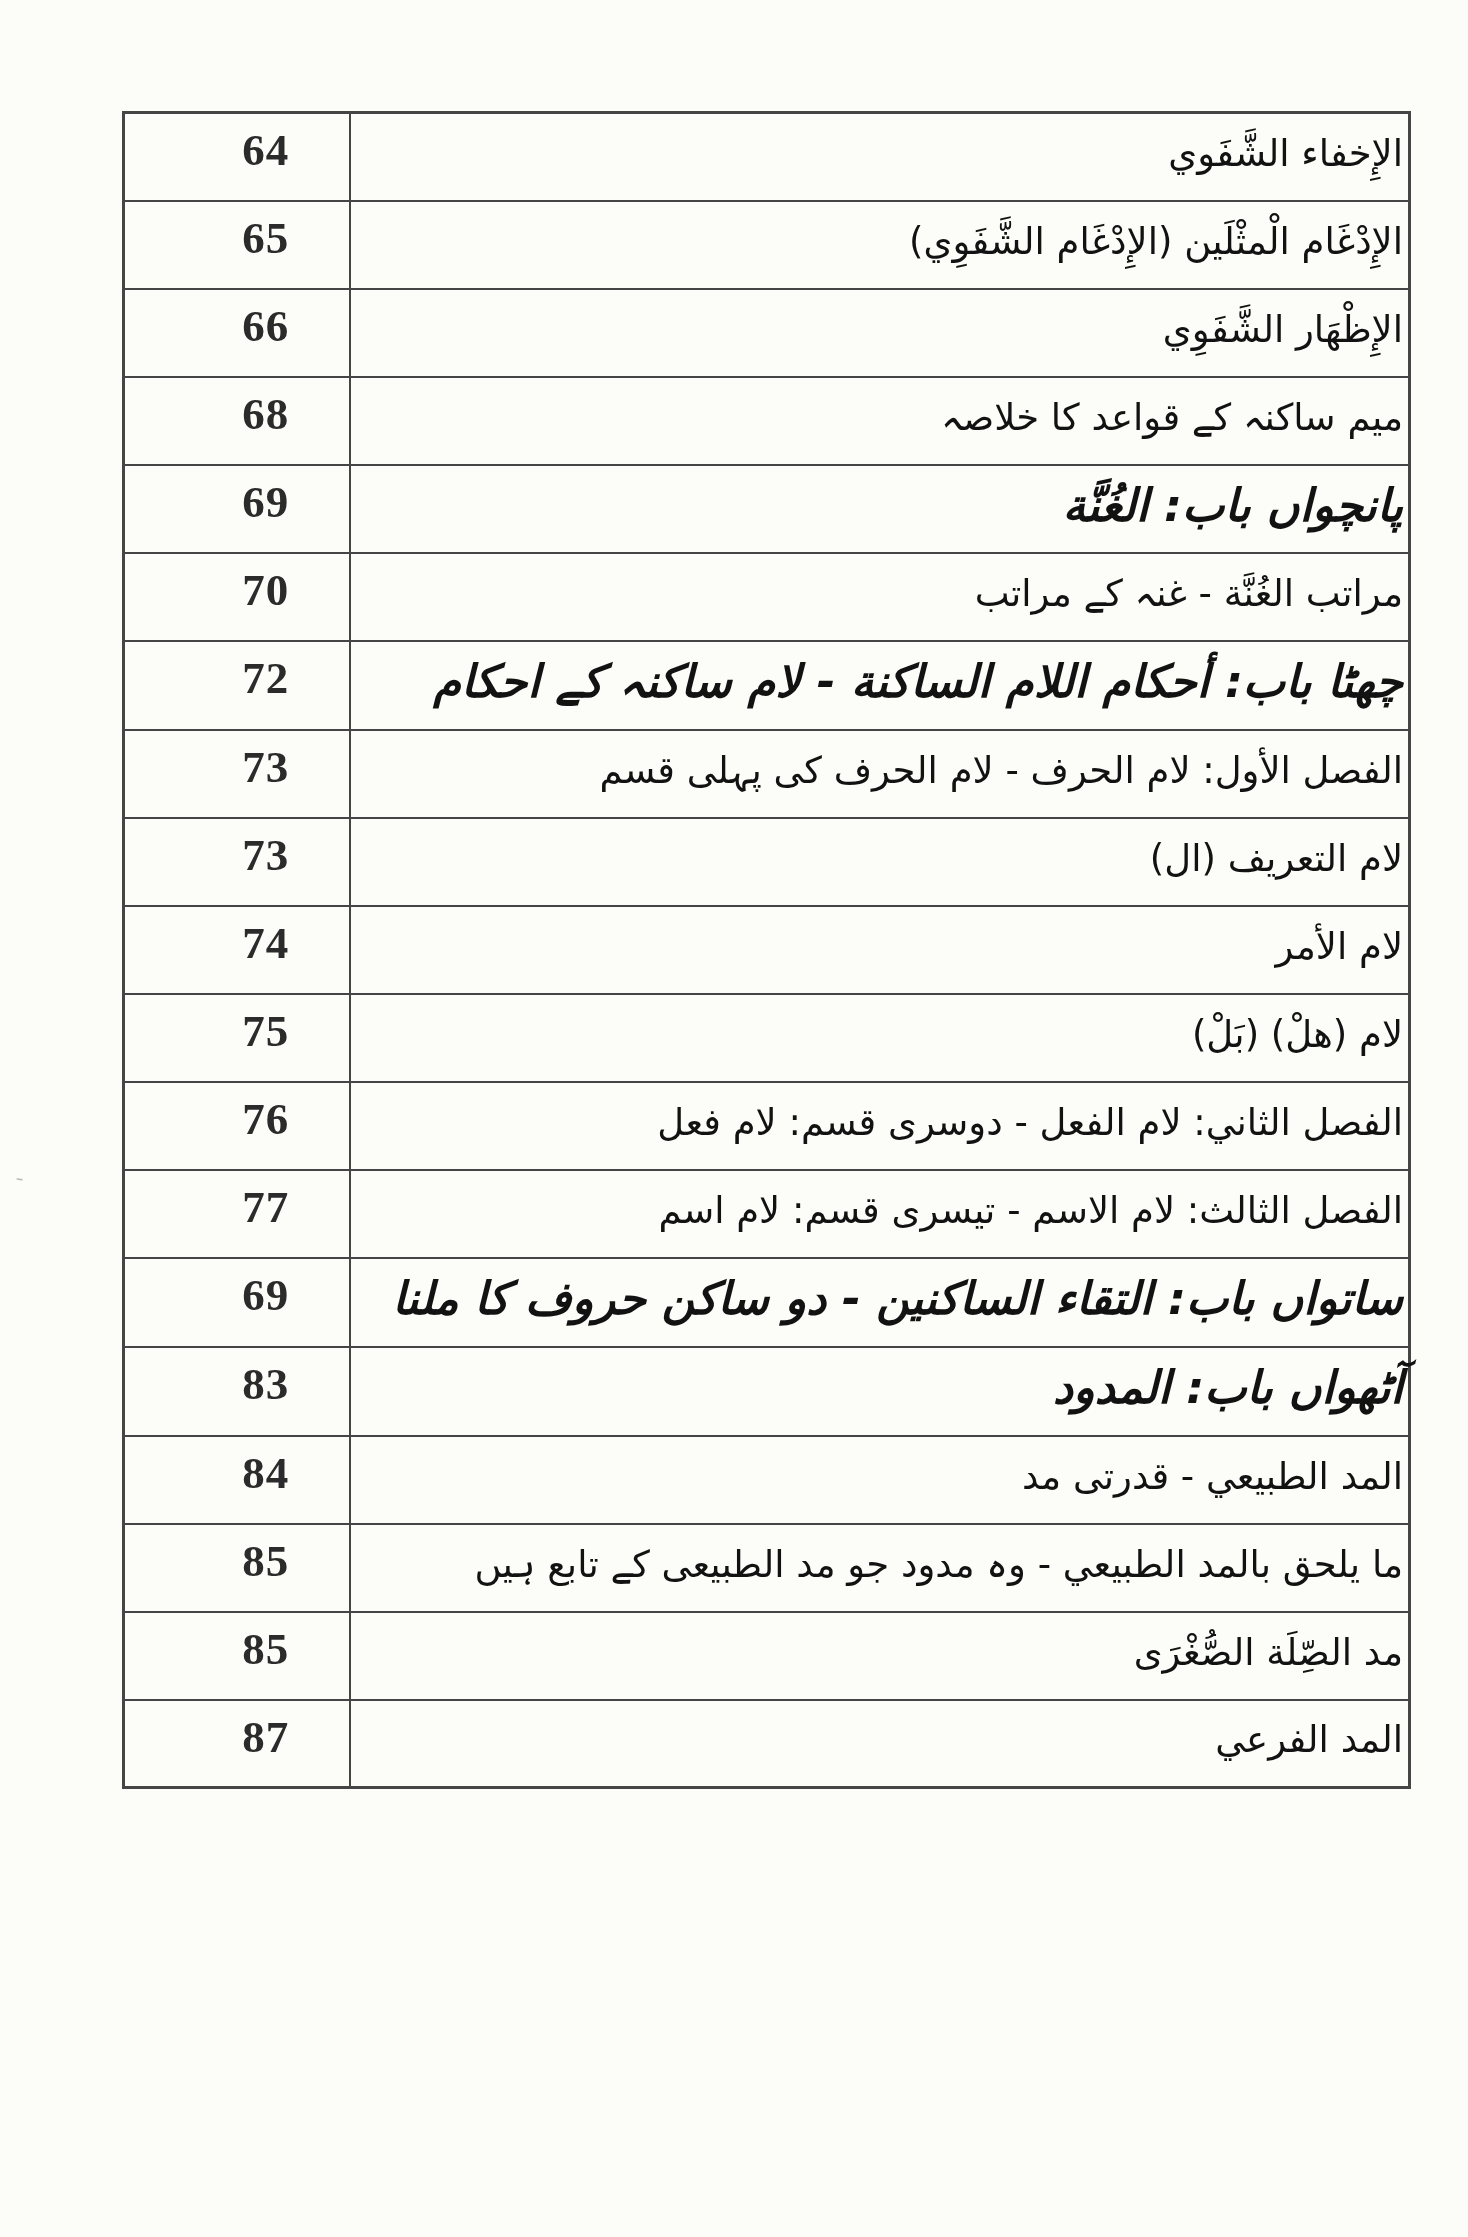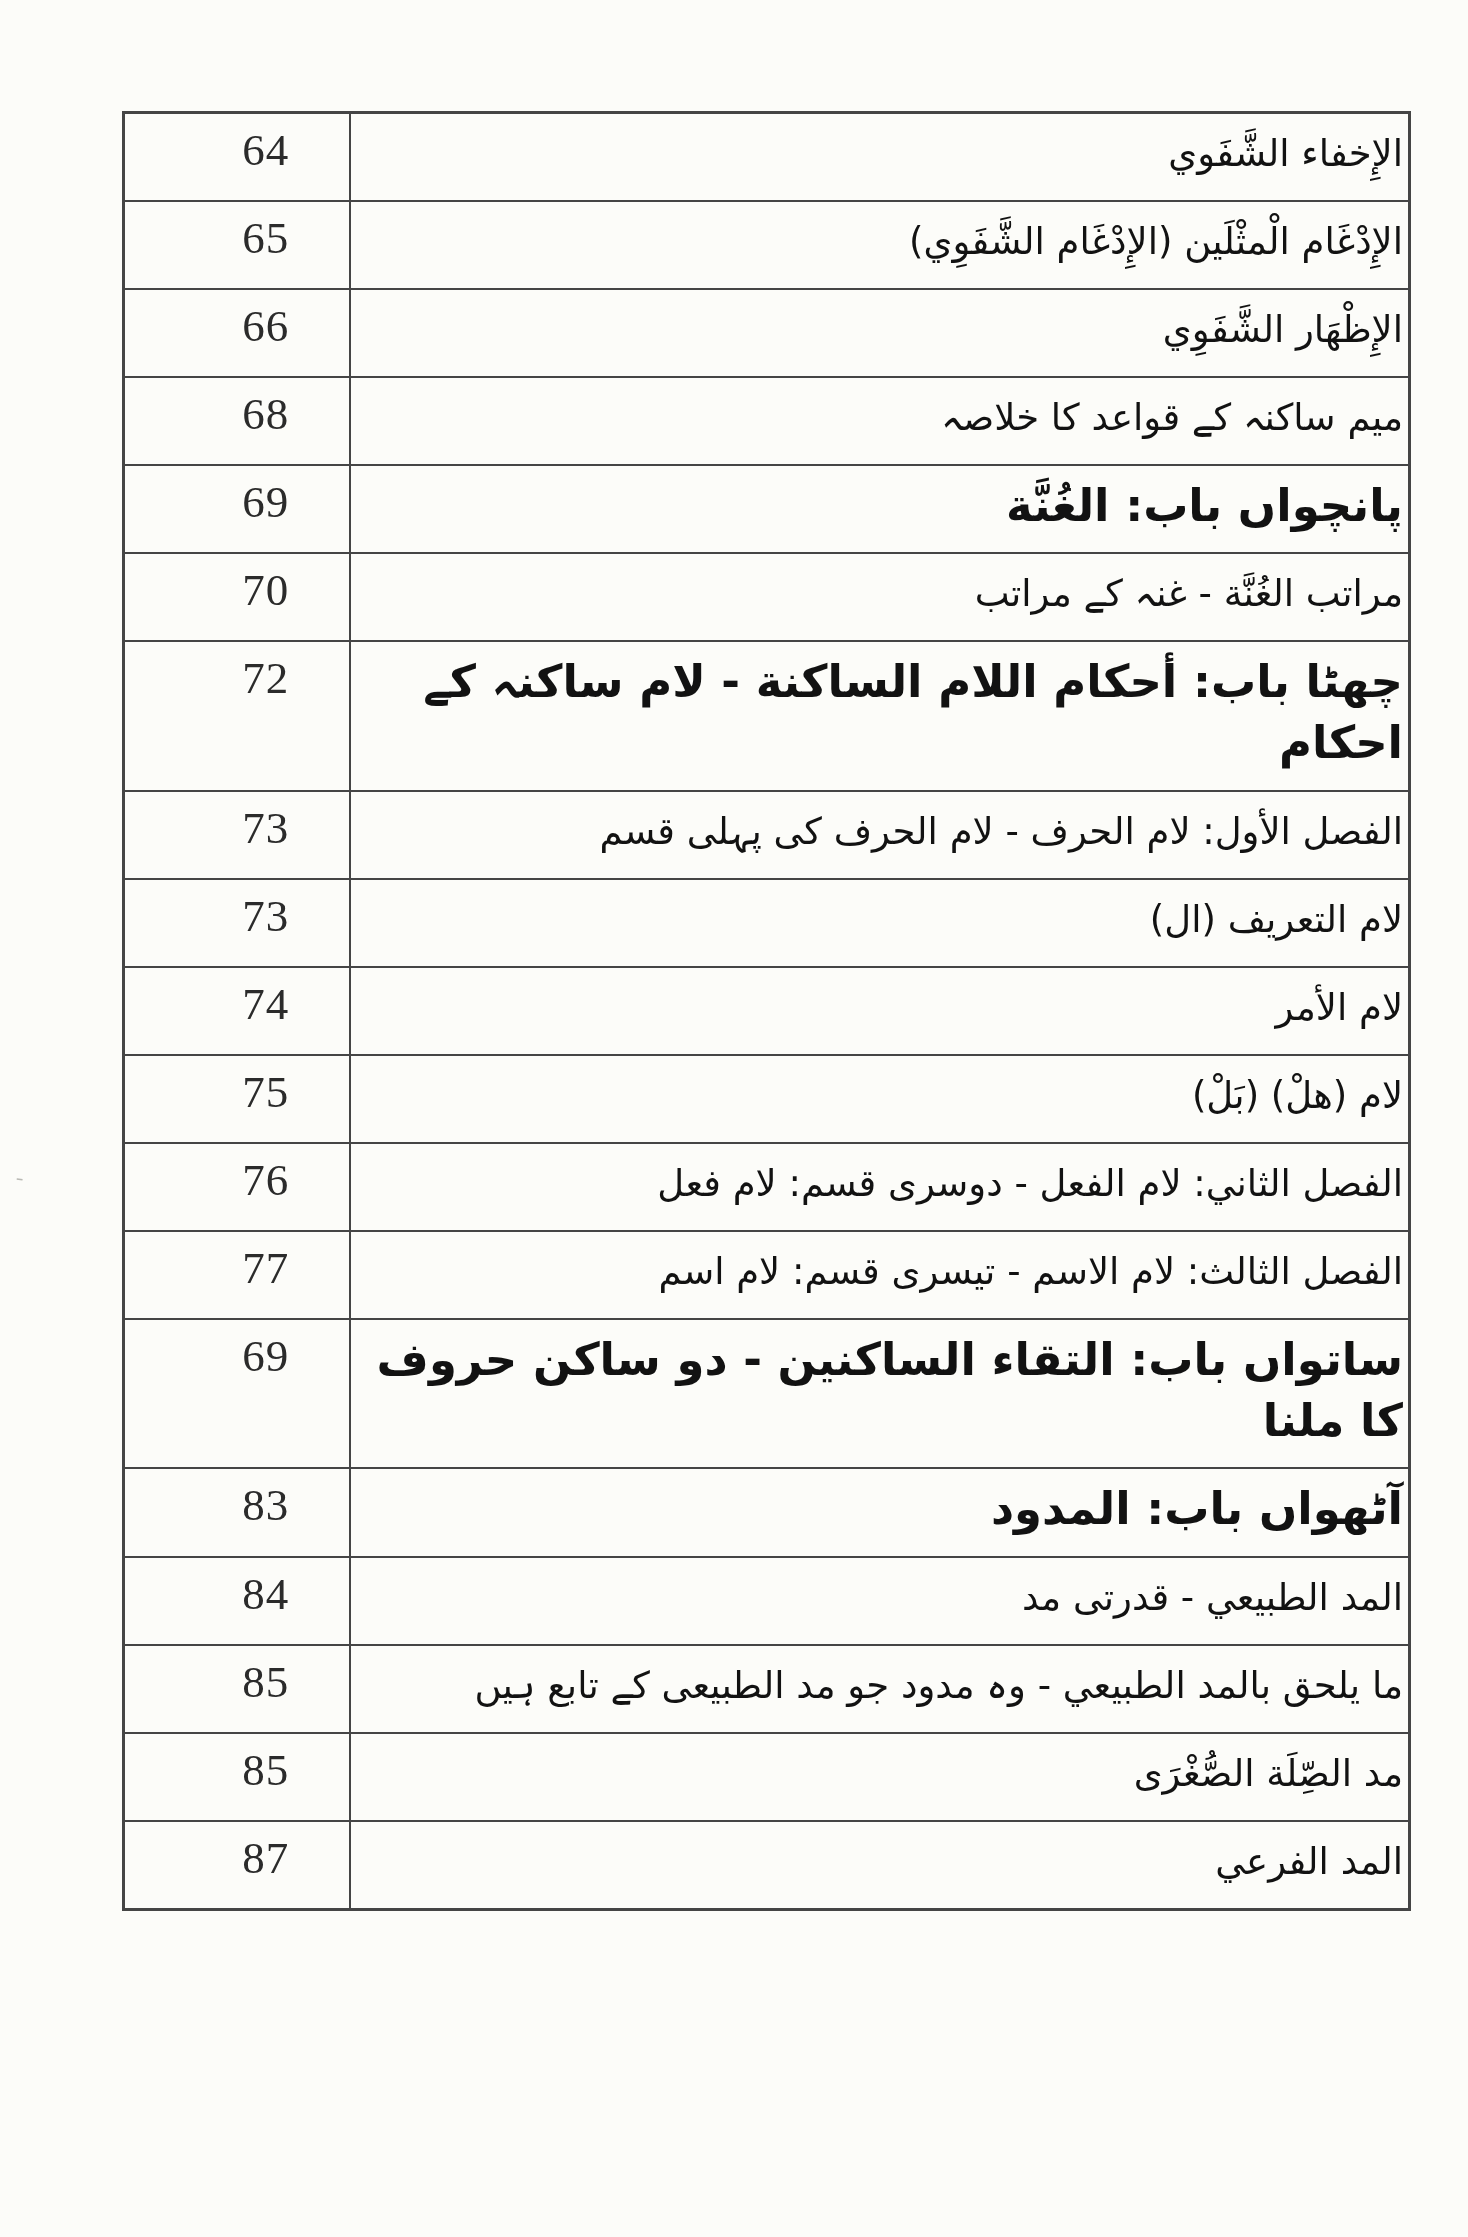--- a/index.html
+++ b/index.html
@@ -30,36 +30,37 @@
   td {
     border: 2px solid var(--border, #454545);
     box-sizing: border-box;
   }
   td.num-cell {
     vertical-align: top;
     text-align: center;
     padding: 10px 0 0 58px; 
     font-family: "Liberation Serif", "DejaVu Serif", serif;
     font-size: 45px;
-    font-weight: 400;
+    font-weight: 700;
     color: var(--number-text, #2b2b2b);
     letter-spacing: 1px;
   }
   td.title-cell {
     direction: rtl;
     vertical-align: middle;
     text-align: right;
     padding: 10px 5px 16px 12px;
     font-size: 37px;
     line-height: 1.35;
     color: var(--title-text, #121212);
   }
   tr.chapter td.title-cell {
     font-weight: bold;
     font-size: 45px;
+    font-style: italic;
   }
   
   .scan-artifact {
     position: absolute;
     left: 16px;
     top: 1158px;
     font-size: 20px;
     color: #b9b9b4;
     transform: rotate(8deg);
   }

